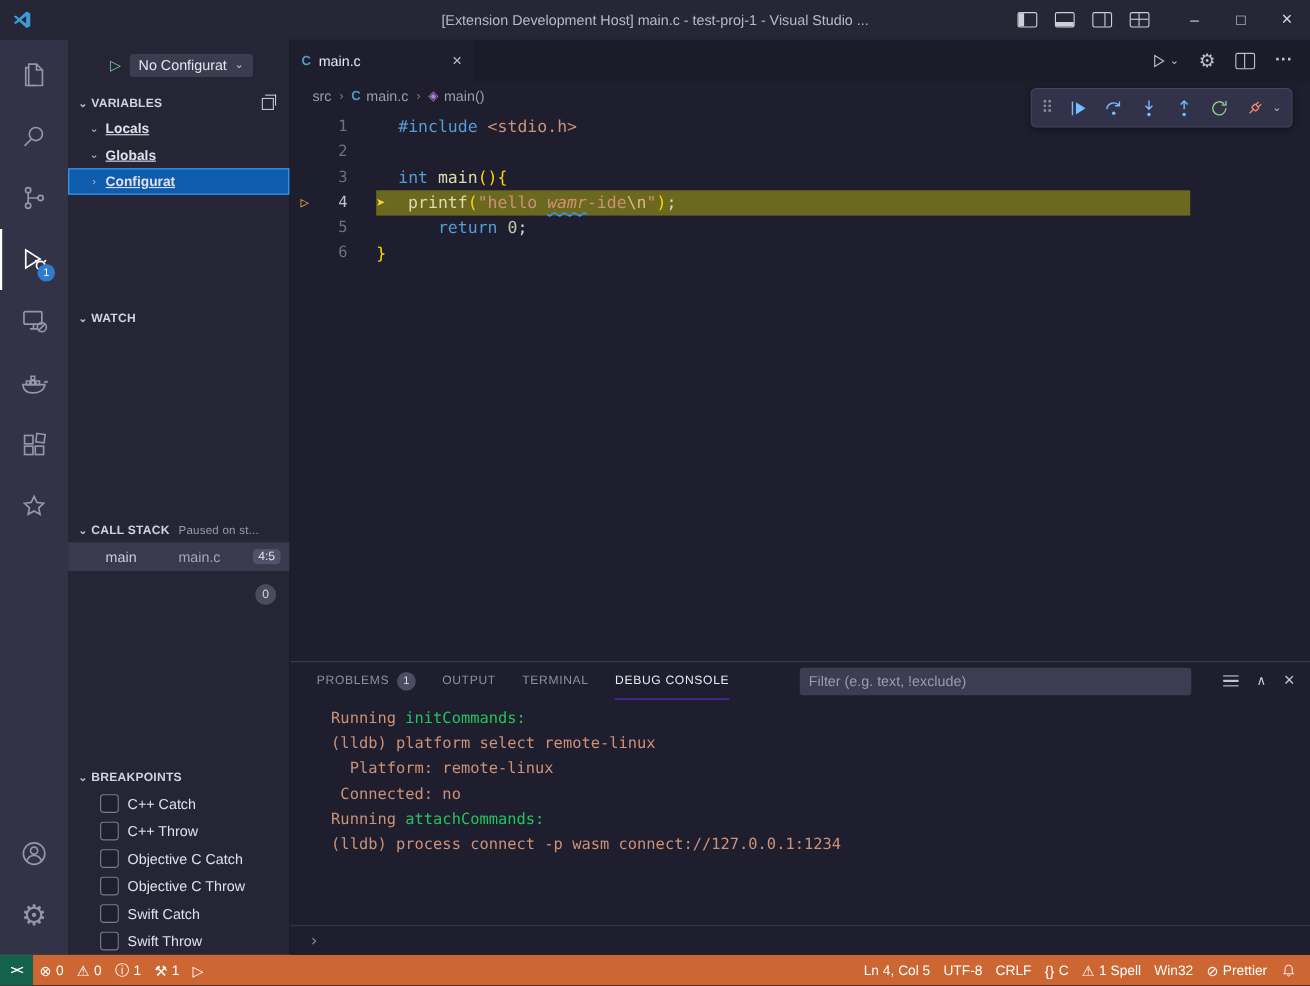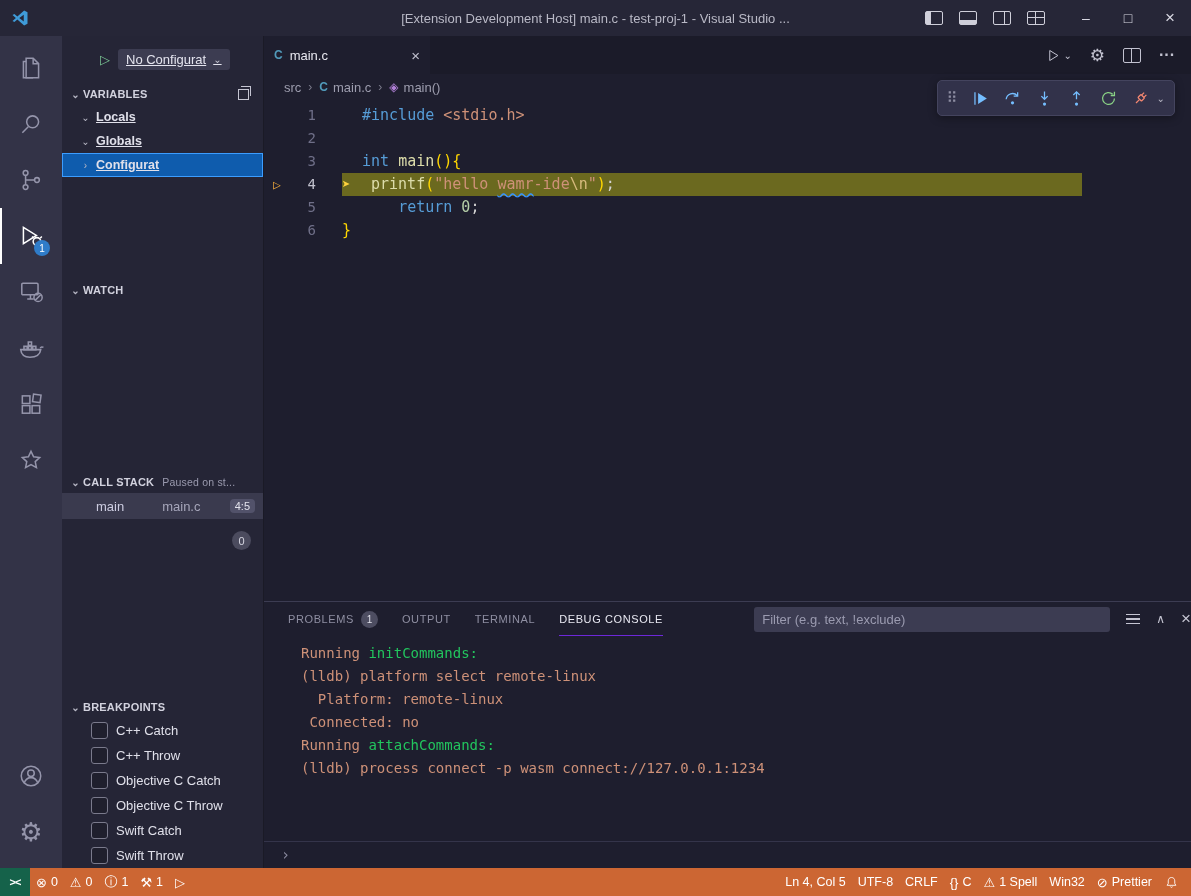--- a/index.html
+++ b/index.html
@@ -38,21 +38,21 @@
   .ab-badge{position:absolute;bottom:8px;right:12px;width:16px;height:16px;border-radius:50%;
             background:#2f7cc9;color:#fff;font-size:10px;display:flex;align-items:center;justify-content:center;}
   .gear-glyph{font-size:26px;line-height:1;}
 
   
   .sidebar{width:201px;background:#252536;color:#cccce0;font-size:13px;display:flex;flex-direction:column;
            flex:none;border-right:1px solid #1a1a26;}
   .sb-toolbar{height:46px;display:flex;align-items:center;padding-left:38px;gap:8px;flex:none;}
   .play-green{color:#7bc795;font-size:13px;}
   .config-select{background:#3c3c51;border-radius:3px;padding:3px 8px;display:flex;align-items:center;gap:7px;
-                 color:#e4e4ee;cursor:pointer;text-decoration:underline;}
+                 color:#e4e4ee;cursor:pointer;}
   .config-chev{font-size:10px;color:#c5c5d2;}
   .section{display:flex;flex-direction:column;border-top:1px solid #30304400;}
   .sec-header{height:22px;display:flex;align-items:center;font-weight:bold;font-size:11px;color:#d2d2de;
               padding:0 6px;flex:none;letter-spacing:.2px;}
   .chev{color:#b9b9c6;font-size:10px;width:15px;text-align:center;flex:none;}
   .sec-spacer{flex:1;}
   .dup-icon{margin-left:auto;margin-right:8px;width:9px;height:9px;border:1px solid #c5c5d2;position:relative;}
   .dup-icon::before{content:'';position:absolute;left:2px;top:-4px;width:9px;height:9px;border:1px solid #c5c5d2;
                     border-left:none;border-bottom:none;}
   .tree-row{height:24px;display:flex;align-items:center;padding-left:16px;gap:3px;color:#e0e0ea;cursor:pointer;}
@@ -95,36 +95,36 @@
   .glyph{width:26px;text-align:center;flex:none;position:relative;z-index:1;}
   .glyph-arrow{color:#e8a33b;font-size:13px;}
   .lnum{width:26px;text-align:right;color:#6f6f88;font-size:14px;flex:none;position:relative;z-index:1;}
   .code-line.current .lnum{color:#c2c2ce;}
   .code-text{margin-left:26px;position:relative;z-index:1;}
   .hl-band{position:absolute;left:78px;top:0;height:23px;width:740px;background:var(--hl,#6b691f);z-index:0;}
   .inline-arrow{color:#ffd23e;display:inline-block;width:29px;font-size:14px;}
   .tok-kw{color:#569cd6;margin-left:20px;} .tok-fn{color:#dcdcaa;} .tok-str{color:#ce9178;} .tok-esc{color:#d7ba7d;}
   .tok-num{color:#b5cea8;} .tok-br{color:#ffd700;} .tok-pl{color:#d4d4d4;}
   .tok-sq{text-decoration-line:underline;text-decoration-style:wavy;text-decoration-color:#3794ff;
-          text-underline-offset:3px;}
+          text-underline-offset:3px;font-style:italic;}
 
   
   .debug-toolbar{position:absolute;top:6px;right:16px;background:#32324a;border:1px solid #44445e;
                  border-radius:5px;box-shadow:0 2px 8px rgba(0,0,0,.35);display:flex;align-items:center;
                  height:34px;padding:0 9px;gap:13px;z-index:5;}
   .dt-grip{color:#8d8da2;font-size:15px;cursor:grab;}
   .dt-btn{display:flex;align-items:center;justify-content:center;cursor:pointer;}
   .dt-btn svg{width:19px;height:19px;fill:none;stroke-width:1.6;}
   .dt-blue svg{stroke:#75beff;} .dt-blue svg .f{fill:#75beff;stroke:none;}
   .dt-green svg{stroke:#89d185;} .dt-red svg{stroke:#f48771;}
   .dt-chev{color:#b9b9c6;font-size:10px;margin-left:-6px;}
 
   
   .panel{height:266px;border-top:1px solid #3c3c52;display:flex;flex-direction:column;background:#1e1e2e;flex:none;}
-  .panel-header{height:34px;display:flex;align-items:center;padding:0 0 0 24px;gap:16px;font-size:11px;
+  .panel-header{height:34px;display:flex;align-items:center;padding:0 14px 0 24px;gap:29px;font-size:11px;
                 letter-spacing:.6px;color:#8f8fa2;flex:none;}
   .ptab{display:flex;gap:7px;align-items:center;height:100%;cursor:pointer;box-sizing:border-box;}
   .ptab.active{color:#e9e9f2;border-bottom:1px solid #6d28d9;}
   .ptab-badge{background:#4d4d61;color:#e0e0ea;border-radius:50%;width:17px;height:17px;display:flex;
               align-items:center;justify-content:center;font-size:10px;letter-spacing:0;}
   .panel-filter{margin-left:auto;width:340px;height:25px;background:#3c3c52;border:none;border-radius:3px;
                 color:#d5d5e2;font-size:13px;padding:0 8px;font-family:"Liberation Sans",sans-serif;outline:none;}
   .panel-filter::placeholder{color:#9b9bb0;}
   .panel-icons{display:flex;gap:16px;align-items:center;color:#c5c5d2;font-size:15px;letter-spacing:0;}
   .bars{display:flex;flex-direction:column;gap:3px;cursor:pointer;}

